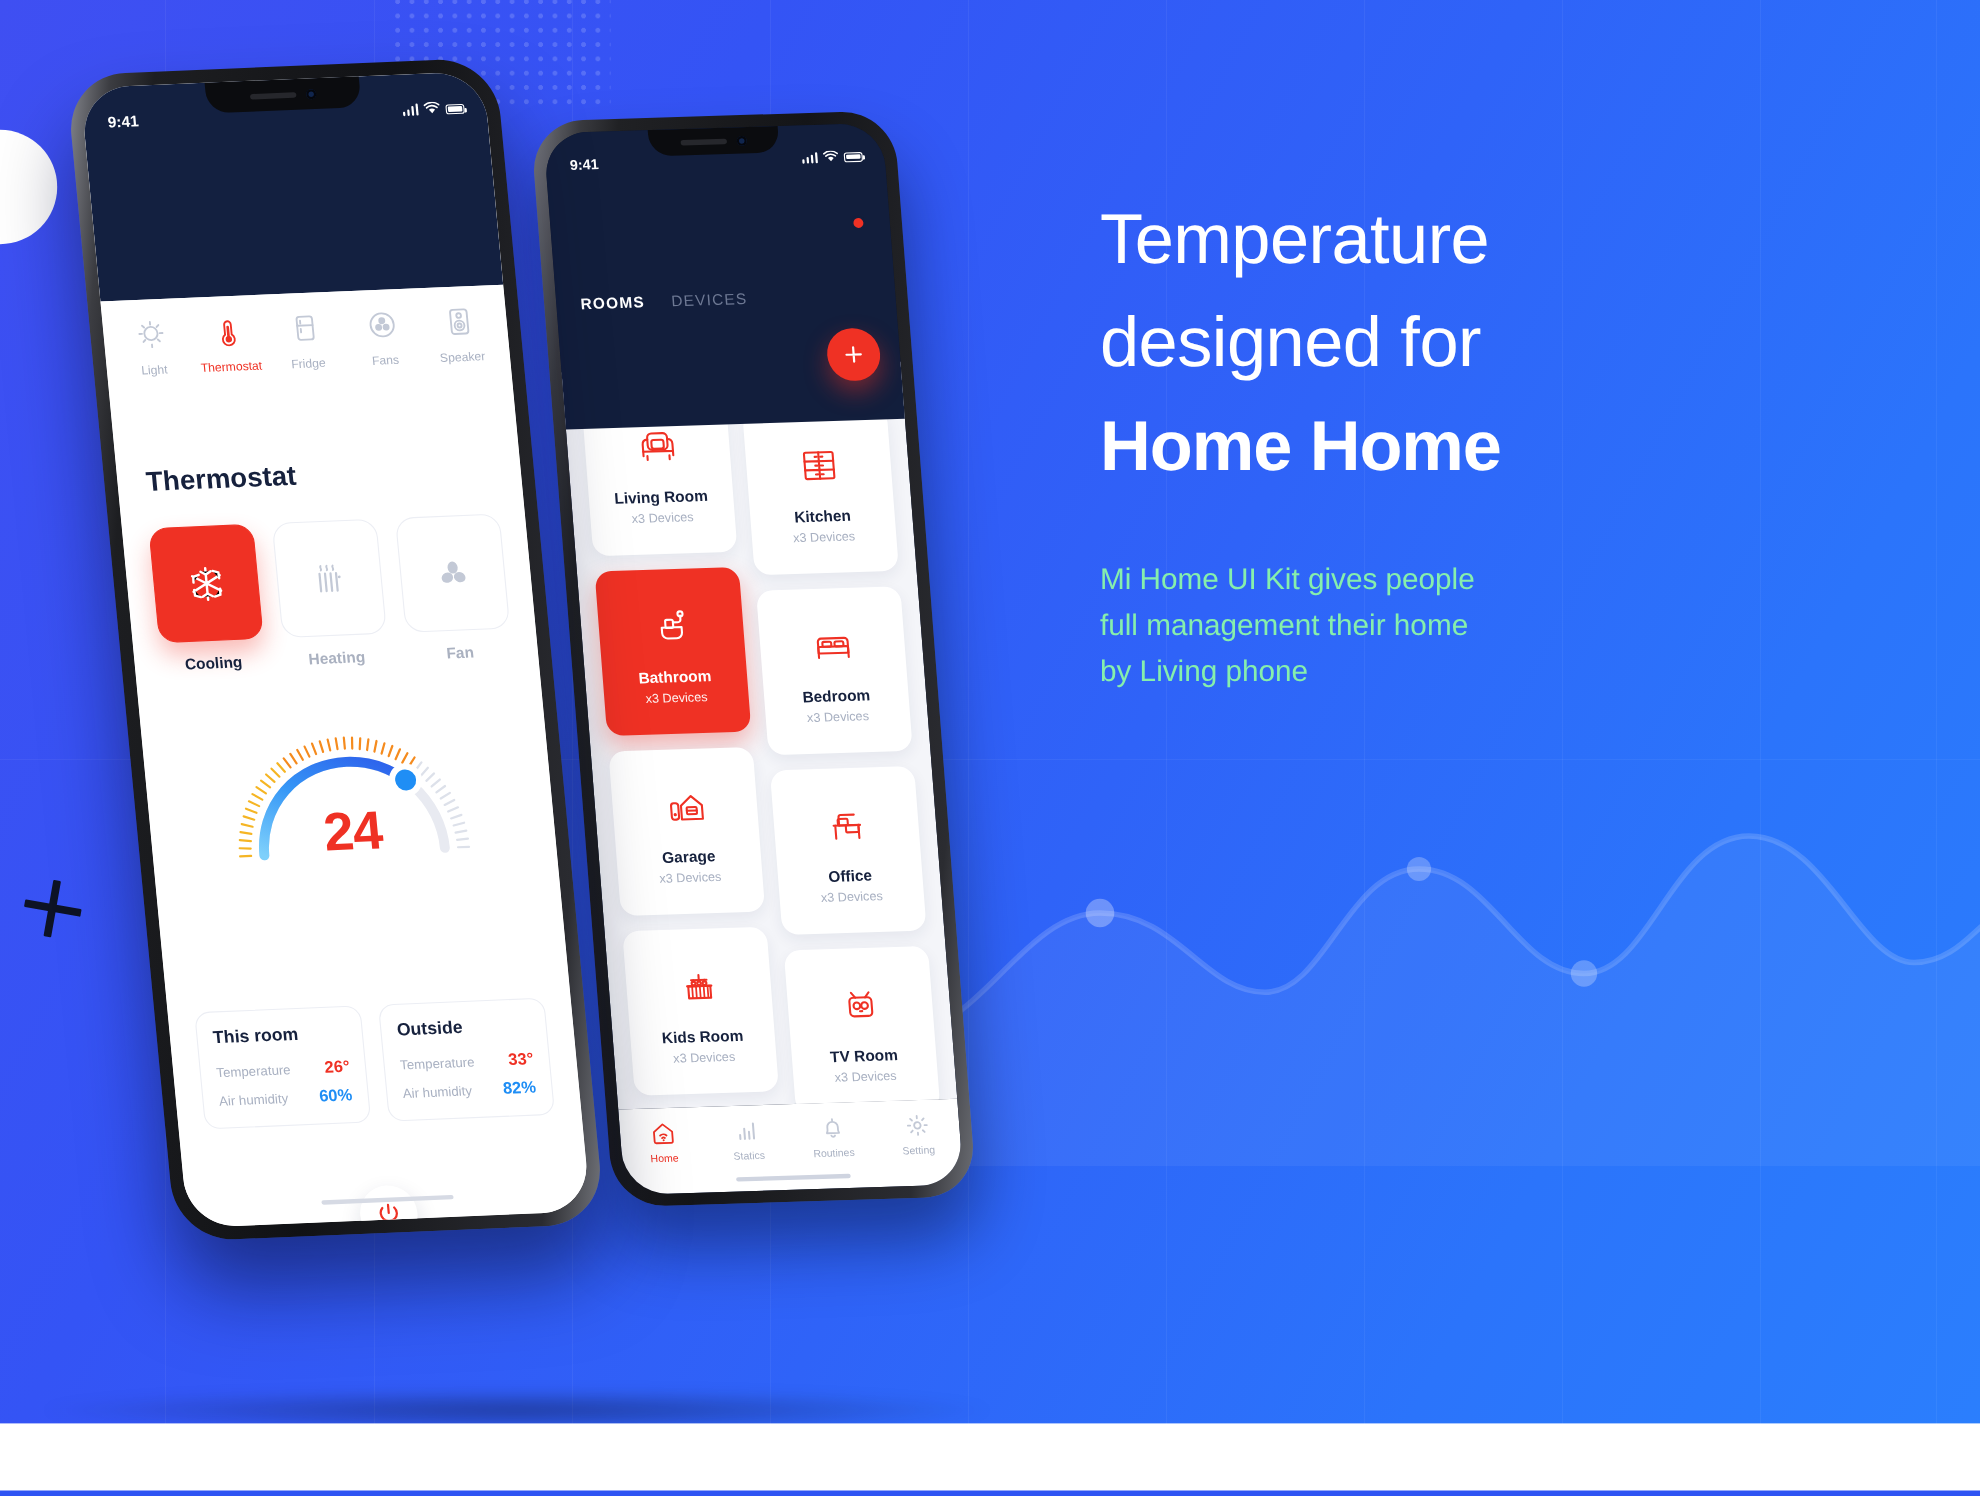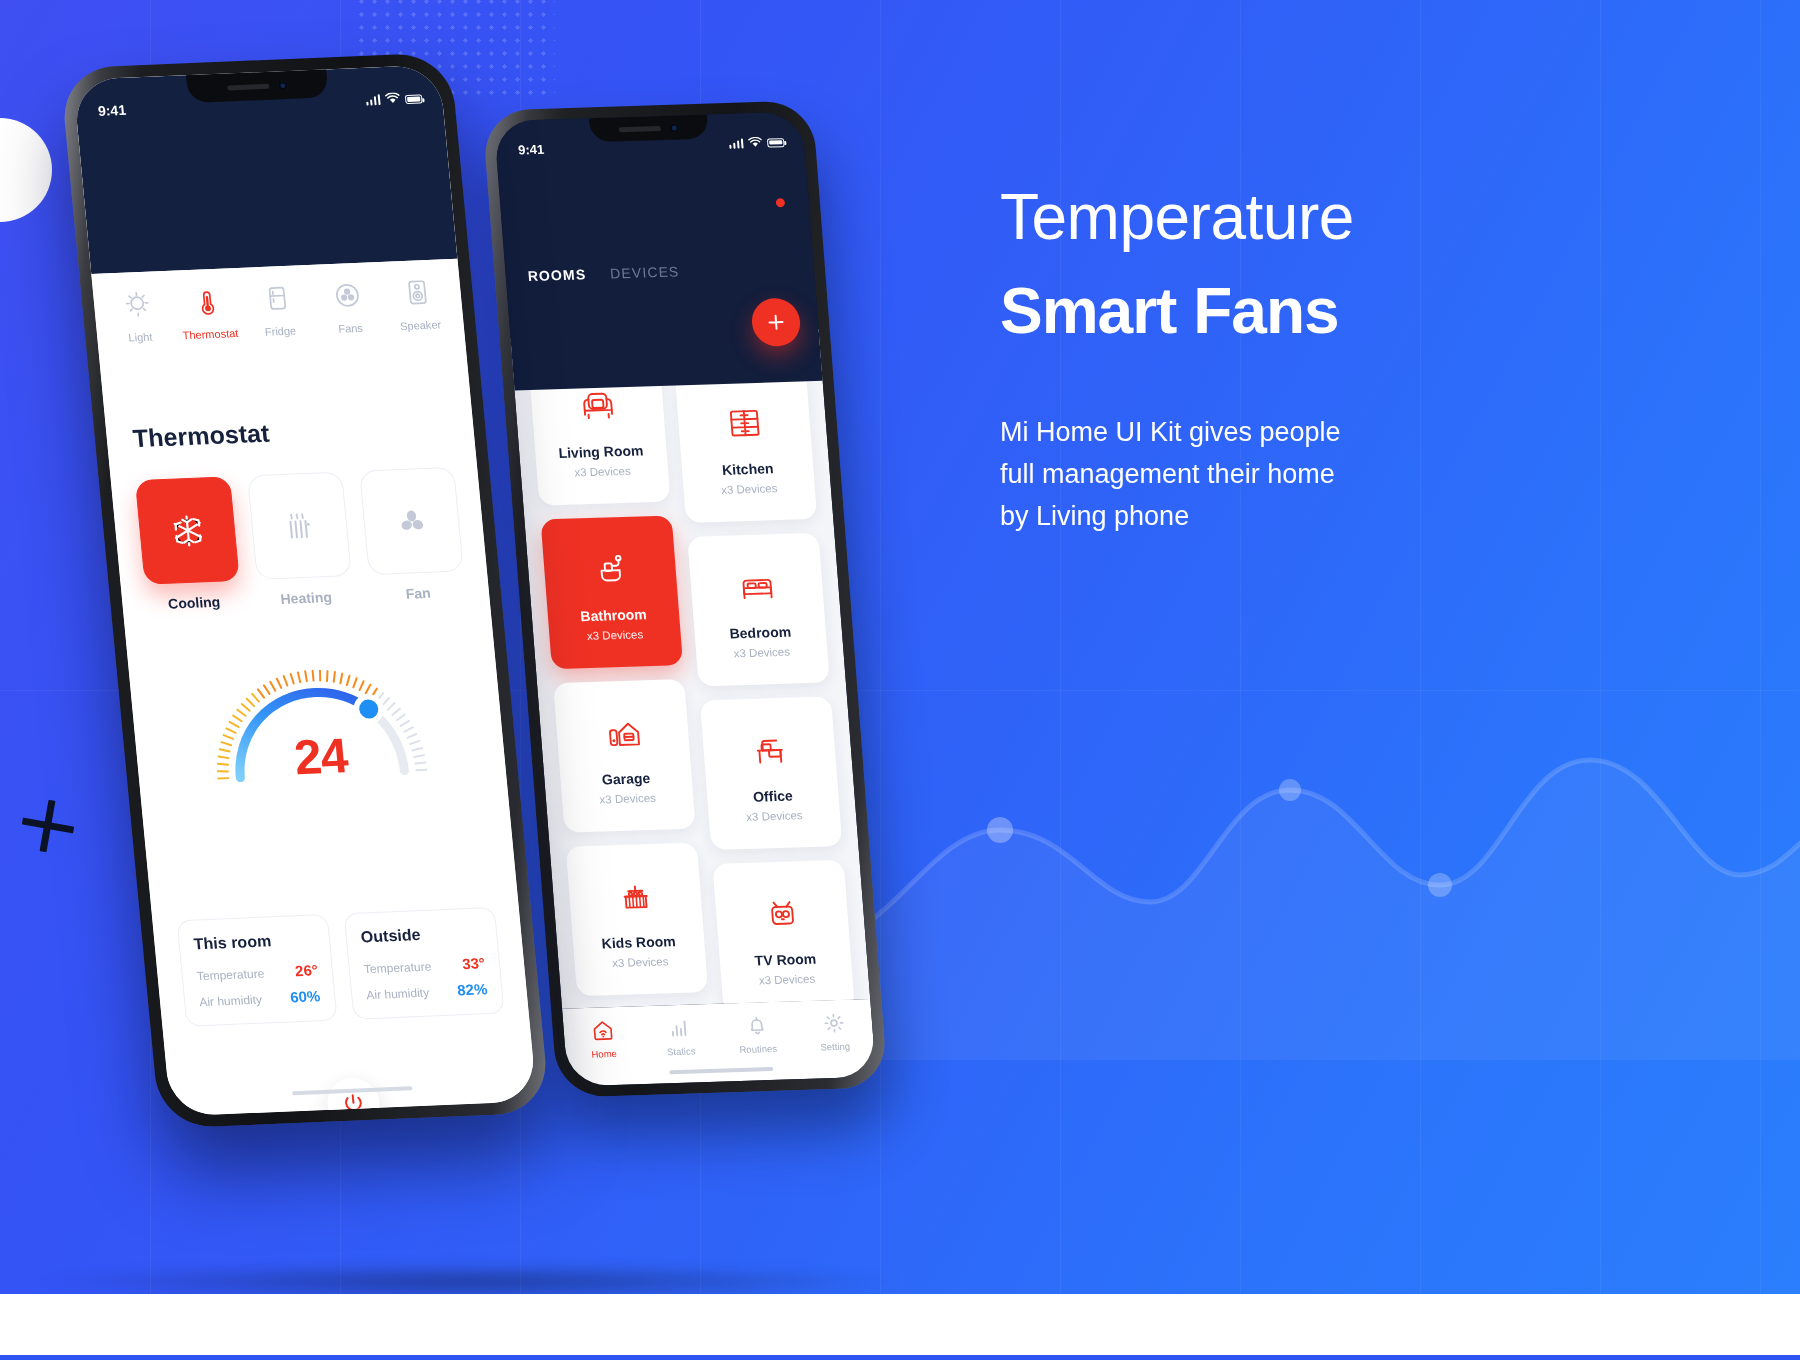--- a/index.html
+++ b/index.html
@@ -58,21 +58,21 @@
   }
 
   
   #copy { position:absolute; left:1000px; top:170px; width:560px; }
   .head-line {
     color:#ffffff; font-size:64px; line-height:1.47; letter-spacing:-0.5px;
     font-weight:300; white-space:nowrap;
   }
   .head-line.bold { font-weight:700; letter-spacing:-1px; }
   #sub {
-    margin-top:54px; color:#ffffff; font-size:27px; line-height:1.55; font-weight:400;
+    margin-top:54px; color:#86efac; font-size:27px; line-height:1.55; font-weight:400;
   }
   #sub div { white-space:nowrap; }
 
   
   .phone { position:absolute; }
 
   
   #phone-right {
     left:520px; top:104px; width:330px; height:990px;
     transform:rotate(-4.4deg) skewY(2.6deg);
@@ -292,21 +292,22 @@
   <circle cx="470" cy="150" r="11" fill="rgba(255,255,255,0.26)"></circle>
   <circle cx="620" cy="245" r="12" fill="rgba(255,255,255,0.26)"></circle>
 </svg>
 
 <div id="floor-shadow"></div>
 <div id="bottom-strip"></div>
 <div id="bottom-strip-line"></div>
 
 <div id="copy">
   <div class="head-line">Temperature</div>
-  <div class="head-line bold">Smart Fans</div>
+  <div class="head-line">designed for</div>
+  <div class="head-line bold">Home Home</div>
   <div id="sub">
     <div>Mi Home UI Kit gives people</div>
     <div>full management their home</div>
     <div>by Living phone</div>
   </div>
 </div>
 
 <div class="phone" id="phone-right">
   <div class="body">
     <div class="screen">

